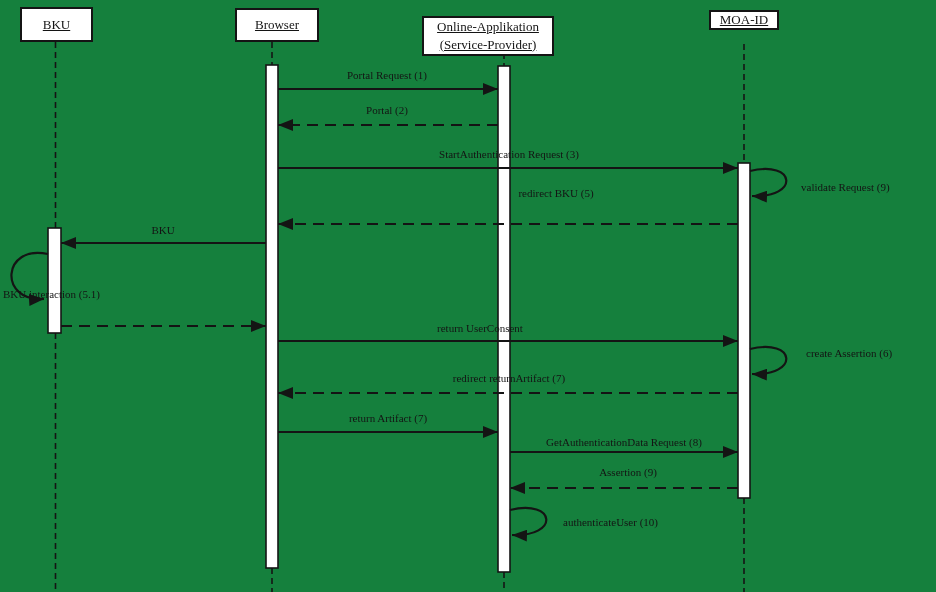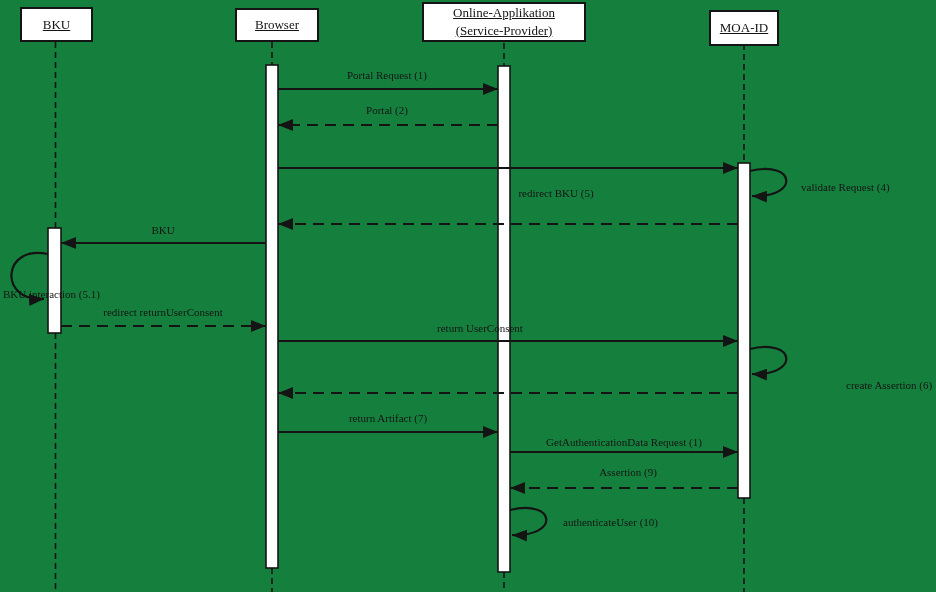--- a/index.html
+++ b/index.html
@@ -91,34 +91,35 @@
       <path d="M 510,510 C 556,499 560,537 512,535" marker-end="url(#arr)"></path>
     </g>
   </svg>
 
   <div class="actor-box" style="left:20px; top:7px; width:73px; height:35px;">
     <span>BKU</span>
   </div>
   <div class="actor-box" style="left:235px; top:8px; width:84px; height:34px;">
     <span>Browser</span>
   </div>
-  <div class="actor-box" style="left:422px; top:2px; width:164px; height:40px;">
+  <div class="actor-box" style="left:422px; top:16px; width:132px; height:40px;">
     <span class="wrapok">Online-Applikation (Service-Provider)</span>
   </div>
-  <div class="actor-box" style="left:709px; top:10px; width:70px; height:36px;">
+  <div class="actor-box" style="left:709px; top:10px; width:70px; height:20px;">
     <span>MOA-ID</span>
   </div>
 
   <div class="msg-label ctr" style="left:387px; top:67px;">Portal Request (1)</div>
   <div class="msg-label ctr" style="left:387px; top:102px;">Portal (2)</div>
-  <div class="msg-label" style="left:801px; top:179px;">validate Request (4)</div>
+  <div class="msg-label ctr" style="left:509px; top:146px;">StartAuthentication Request (3)</div>
+  <div class="msg-label" style="left:801px; top:179px;">validate Request (9)</div>
   <div class="msg-label ctr" style="left:509px; top:185px;margin-left:47px;">redirect BKU (5)</div>
   <div class="msg-label ctr" style="left:163px; top:222px;">BKU</div>
   <div class="msg-label" style="left:3px;   top:286px;">BKU interaction (5.1)</div>
-  <div class="msg-label ctr" style="left:163px; top:304px;">redirect returnUserConsent</div>
   <div class="msg-label ctr" style="left:480px; top:320px;">return UserConsent</div>
-  <div class="msg-label" style="left:806px; top:377px;margin-left:40px;">create Assertion (6)</div>
+  <div class="msg-label" style="left:806px; top:345px;">create Assertion (6)</div>
+  <div class="msg-label ctr" style="left:509px; top:370px;">redirect returnArtifact (7)</div>
   <div class="msg-label ctr" style="left:388px; top:410px;">return Artifact (7)</div>
-  <div class="msg-label ctr" style="left:624px; top:434px;">GetAuthenticationData Request (1)</div>
+  <div class="msg-label ctr" style="left:624px; top:434px;">GetAuthenticationData Request (8)</div>
   <div class="msg-label ctr" style="left:628px; top:464px;">Assertion (9)</div>
   <div class="msg-label" style="left:563px; top:514px;">authenticateUser (10)</div>
 
 </div>
 
 </body></html>

